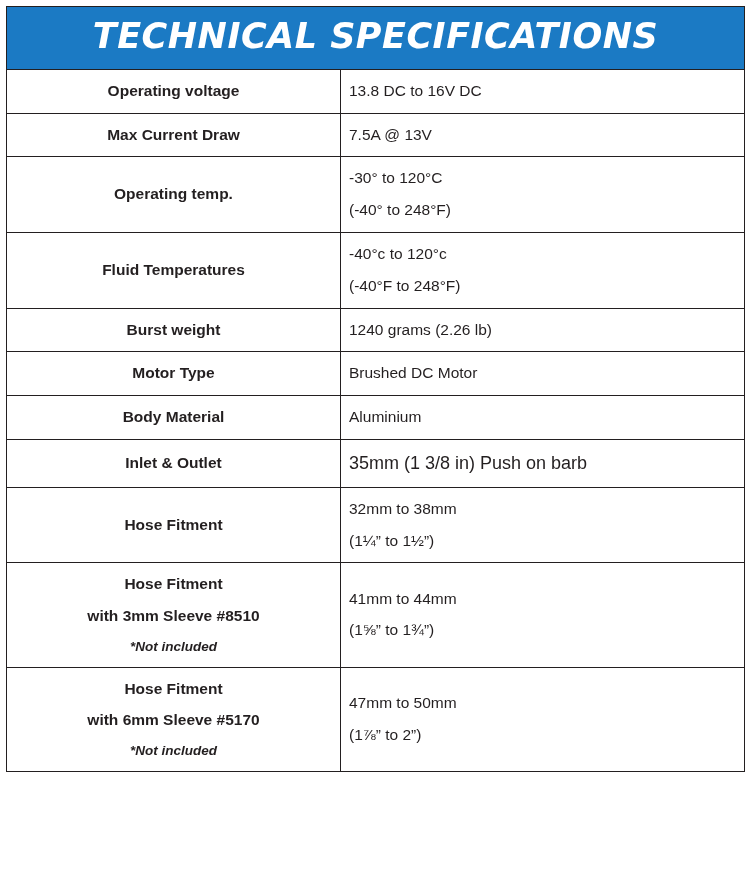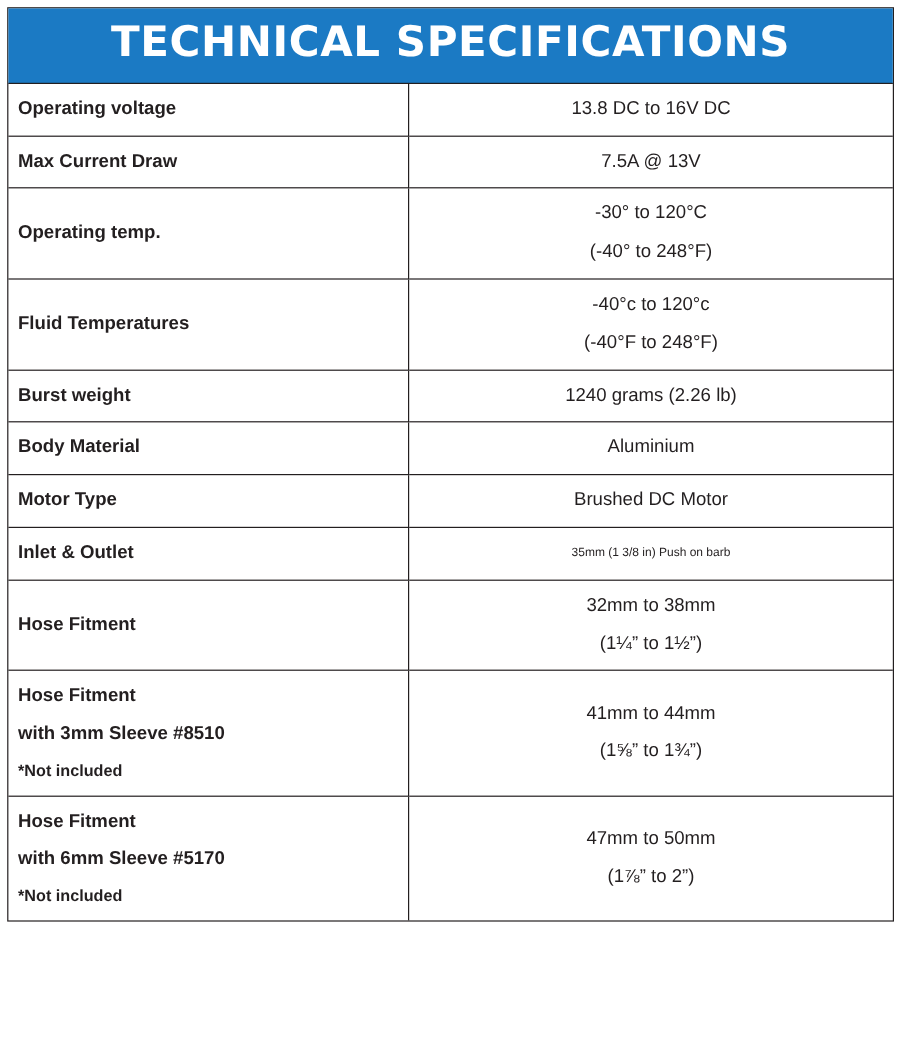--- a/index.html
+++ b/index.html
@@ -23,63 +23,64 @@
     background: #1b7ac4;
     color: #ffffff;
     text-align: center;
     font-size: 35px;
     font-weight: bold;
     letter-spacing: 0.5px;
     line-height: 1.25;
     padding: 8px 0 10px 0;
     border-bottom: 1px solid #231f20;
     font-family: "DejaVu Sans", "Liberation Sans", sans-serif;
+    font-style: italic;
   }
   table.spec-table {
     width: 100%;
     border-collapse: collapse;
     table-layout: fixed;
   }
   table.spec-table tr {
     border-bottom: 1px solid #231f20;
   }
   table.spec-table tr:last-child {
     border-bottom: none;
   }
   td.label-cell {
     width: 317px;
     border-right: 1px solid #231f20;
-    text-align: left;
+    text-align: center;
     font-weight: bold;
     font-size: 15.5px;
     color: #231f20;
     padding: 9px 8px;
     line-height: 1.6;
     vertical-align: middle;
   }
   td.value-cell {
-    text-align: center;
     font-size: 15.5px;
     color: #231f20;
     padding: 9px 8px;
     line-height: 1.6;
     vertical-align: middle;
   }
   .line {
     display: block;
   }
   .line + .line {
     margin-top: 7px;
   }
   .small-note {
     font-size: 13.5px;
     font-weight: bold;
+    font-style: italic;
   }
   .small-value {
-    font-size: 10px;
+    font-size: 18px;
   }
 </style>
 </head>
 <body>
 
 <div class="spec-wrap">
   <div class="spec-header" style="background: rgb(27, 122, 196); color: rgb(255, 255, 255);">TECHNICAL SPECIFICATIONS</div>
   <table class="spec-table">
     <tbody id="spec-body">
         <tr>
@@ -119,32 +120,32 @@
         <tr>
           <td class="label-cell">
             <span class="line">Burst weight</span>
           </td>
           <td class="value-cell">
             <span class="line">1240 grams (2.26 lb)</span>
           </td>
         </tr>
         <tr>
           <td class="label-cell">
+            <span class="line">Motor Type</span>
+          </td>
+          <td class="value-cell">
+            <span class="line">Brushed DC Motor</span>
+          </td>
+        </tr>
+        <tr>
+          <td class="label-cell">
             <span class="line">Body Material</span>
           </td>
           <td class="value-cell">
             <span class="line">Aluminium</span>
-          </td>
-        </tr>
-        <tr>
-          <td class="label-cell">
-            <span class="line">Motor Type</span>
-          </td>
-          <td class="value-cell">
-            <span class="line">Brushed DC Motor</span>
           </td>
         </tr>
         <tr>
           <td class="label-cell">
             <span class="line">Inlet &amp; Outlet</span>
           </td>
           <td class="value-cell">
             <span class="line small-value">35mm (1 3/8 in) Push on barb</span>
           </td>
         </tr>

